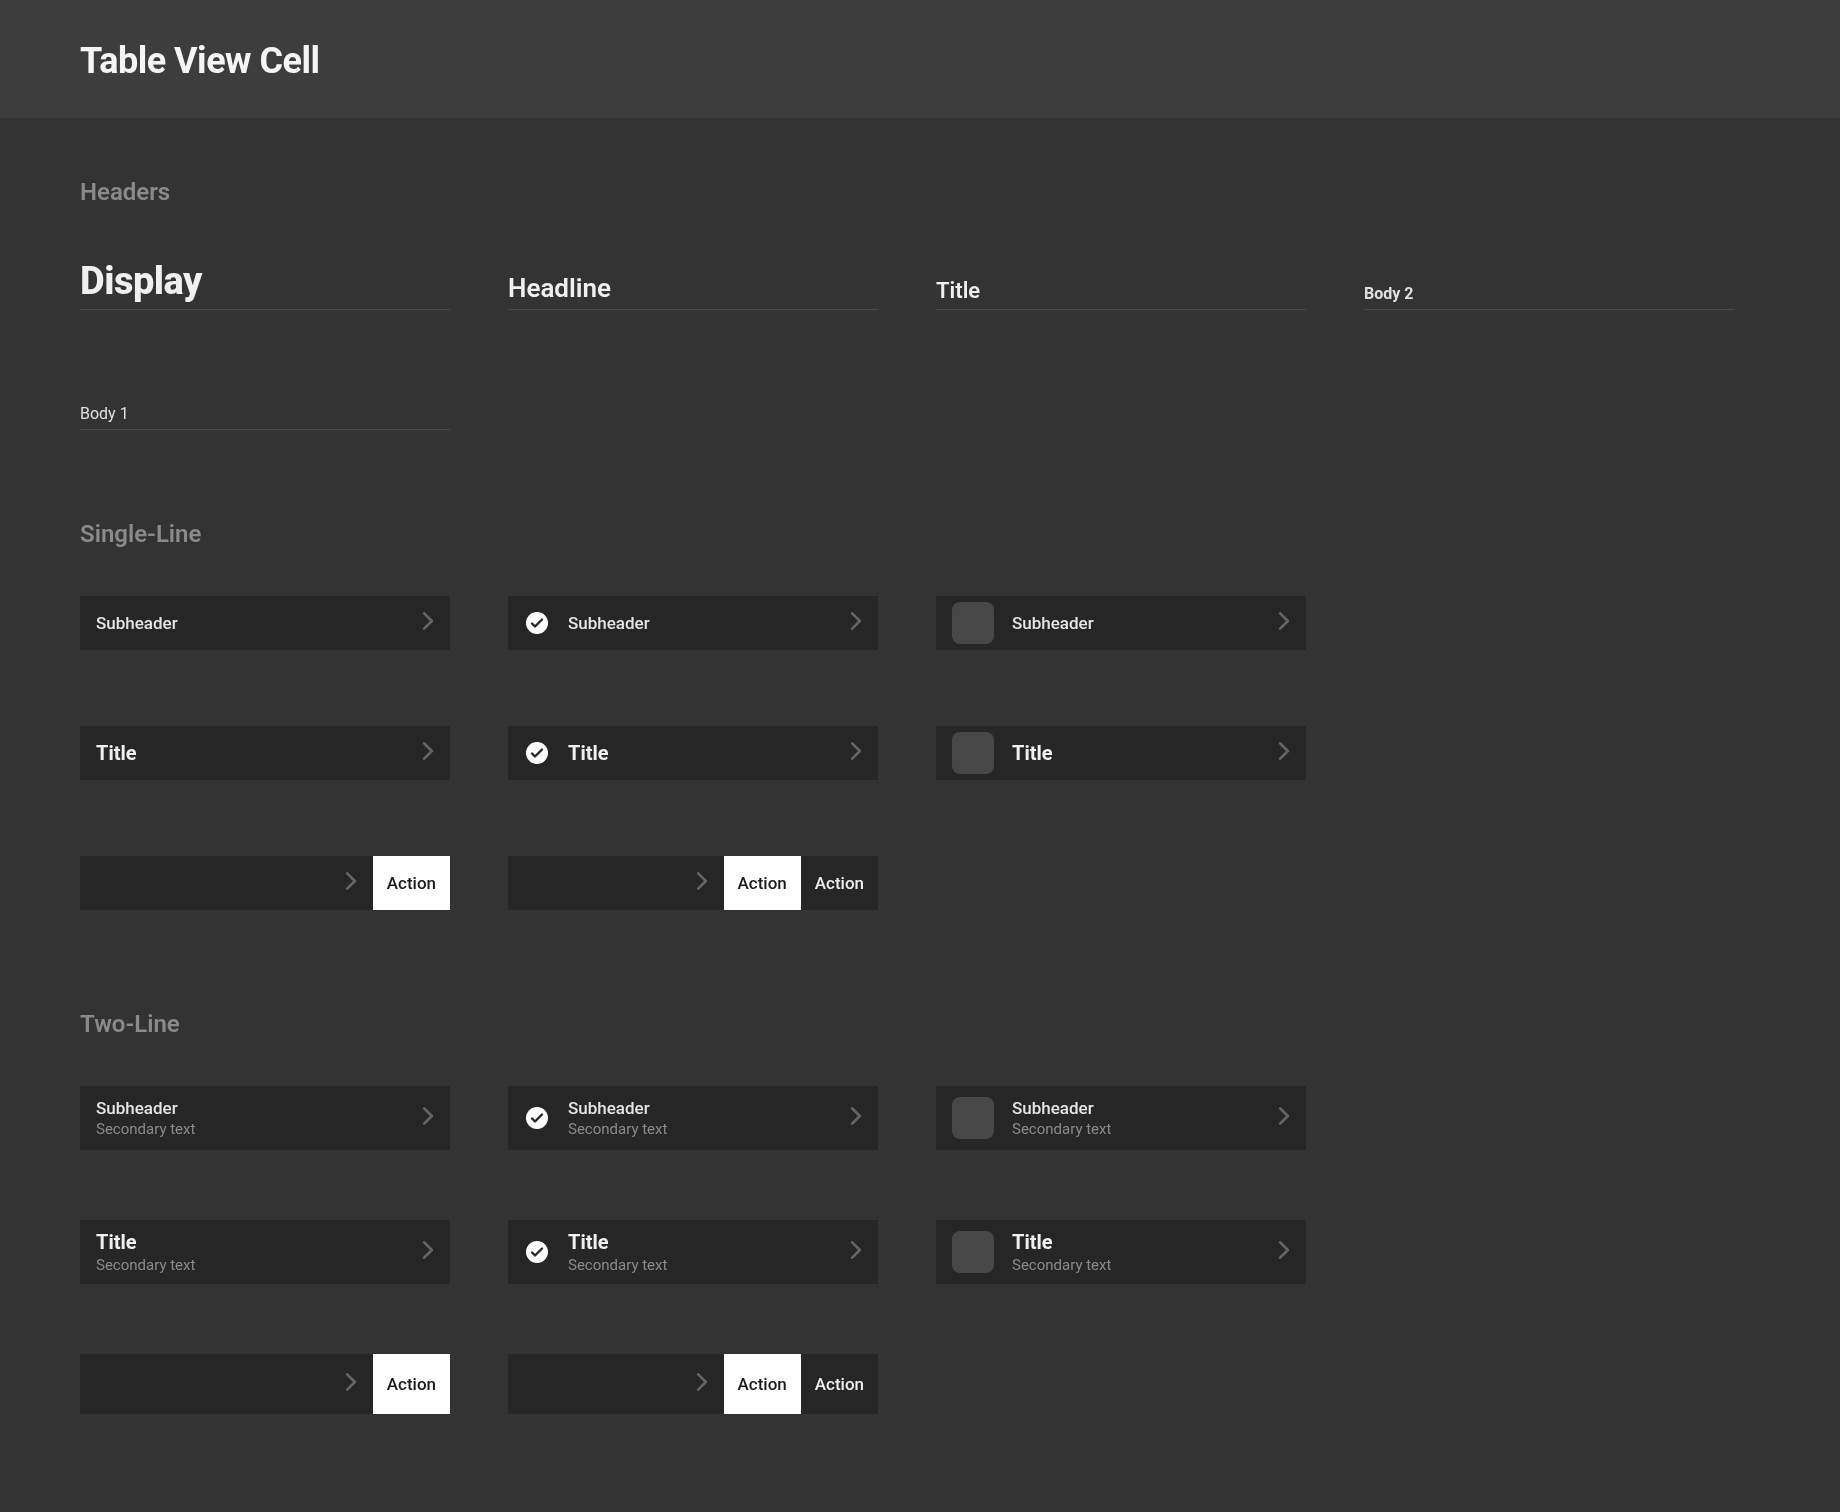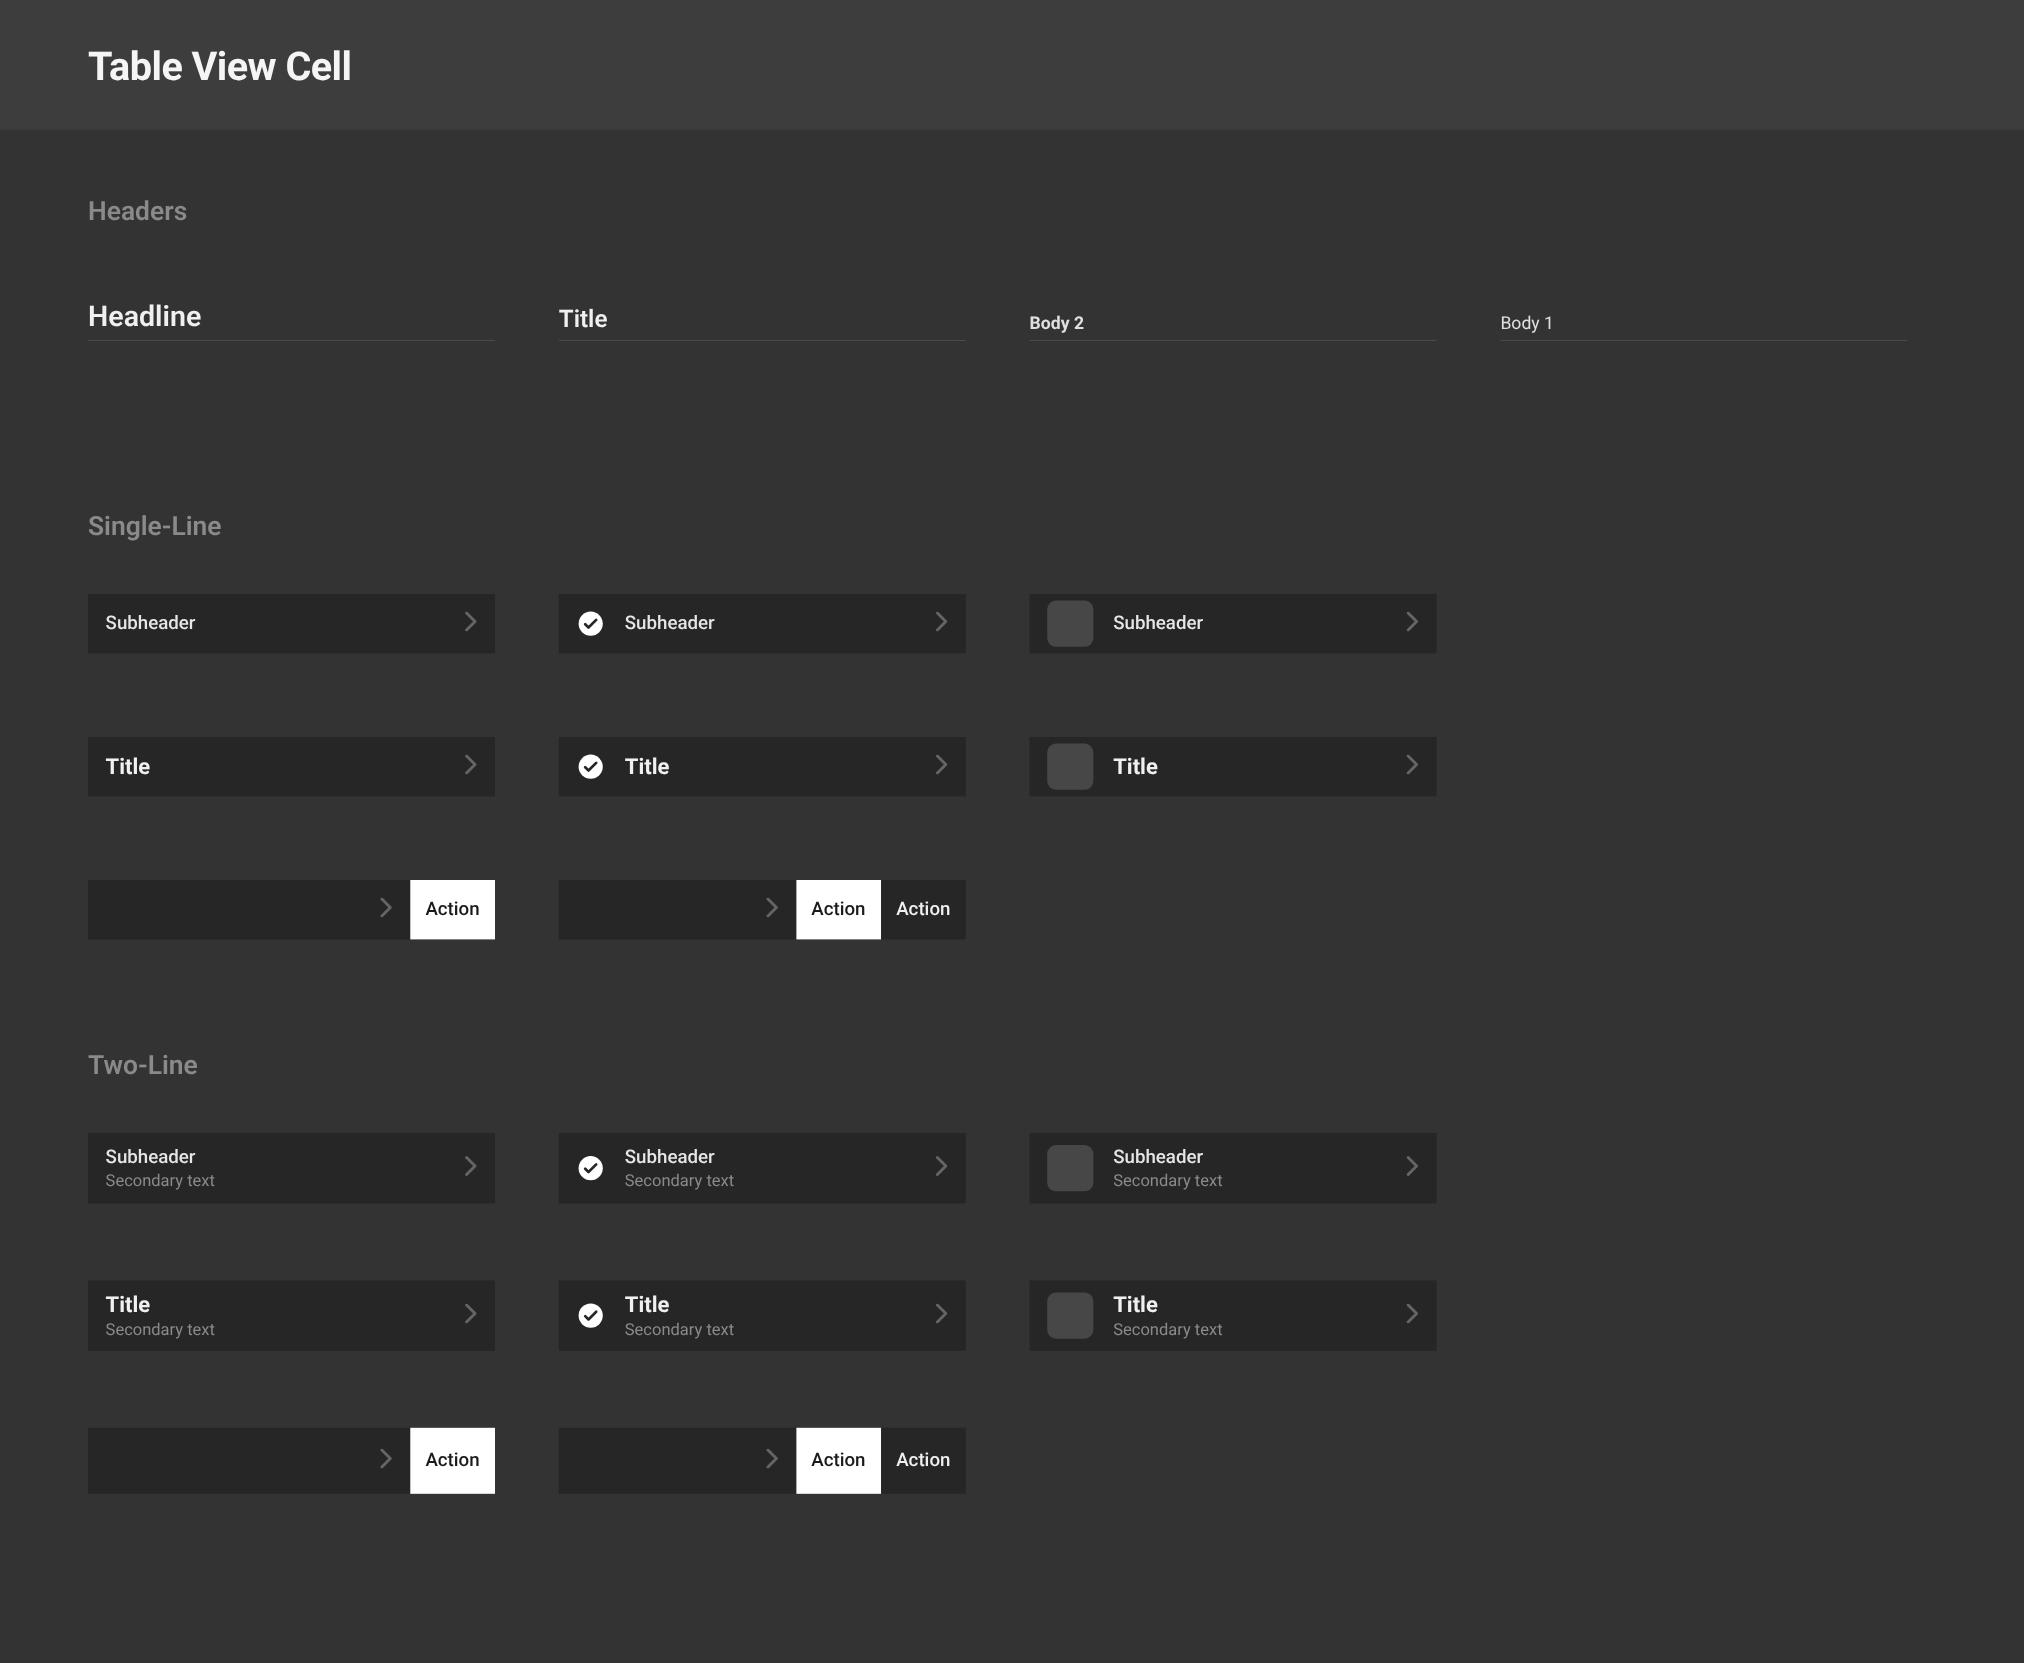--- a/index.html
+++ b/index.html
@@ -107,20 +107,23 @@
 <body>
 
 <div class="topbar">
   <h1>Table View Cell</h1>
 </div>
 
 <div class="page">
 
   <div class="section-label">Headers</div>
   <div class="grid" style="row-gap:64px; margin-bottom:90px;">
+    <div class="hcell display">
+      <span>Display</span>
+    </div>
     <div class="hcell headline">
       <span>Headline</span>
     </div>
     <div class="hcell title">
       <span>Title</span>
     </div>
     <div class="hcell body2">
       <span>Body 2</span>
     </div>
     <div class="hcell body1">

